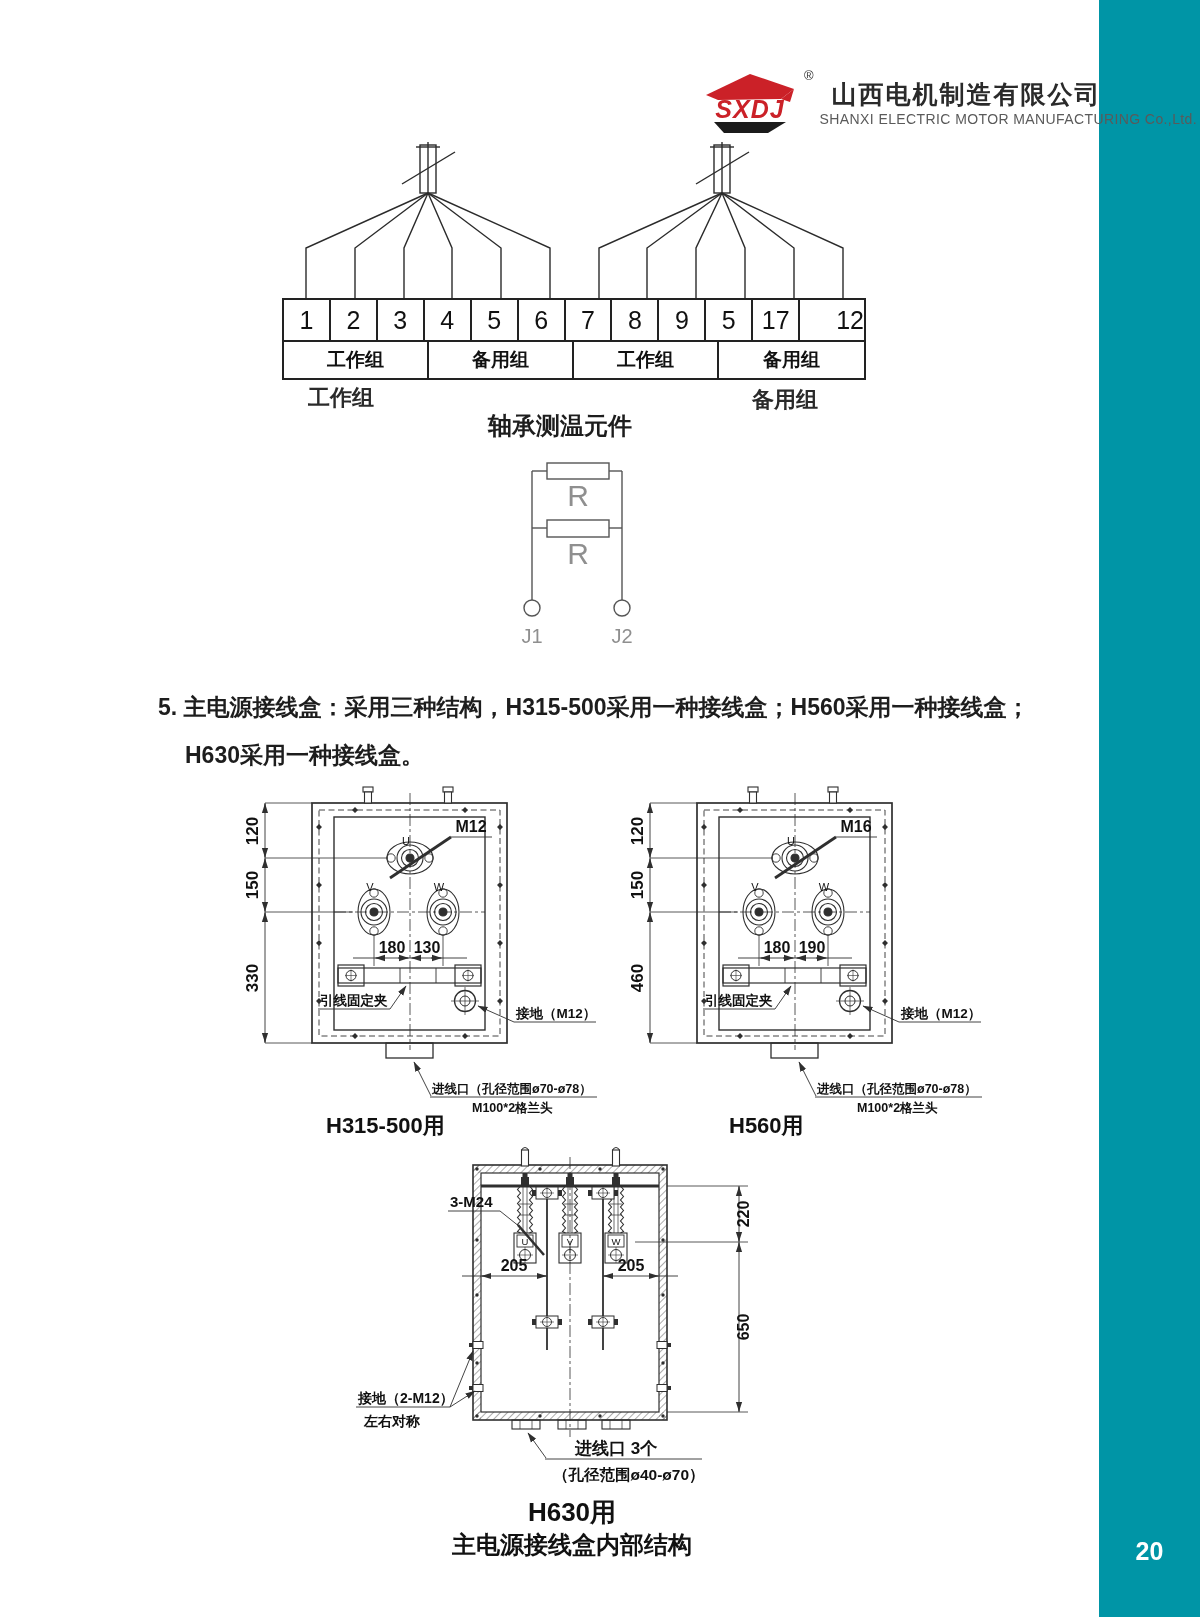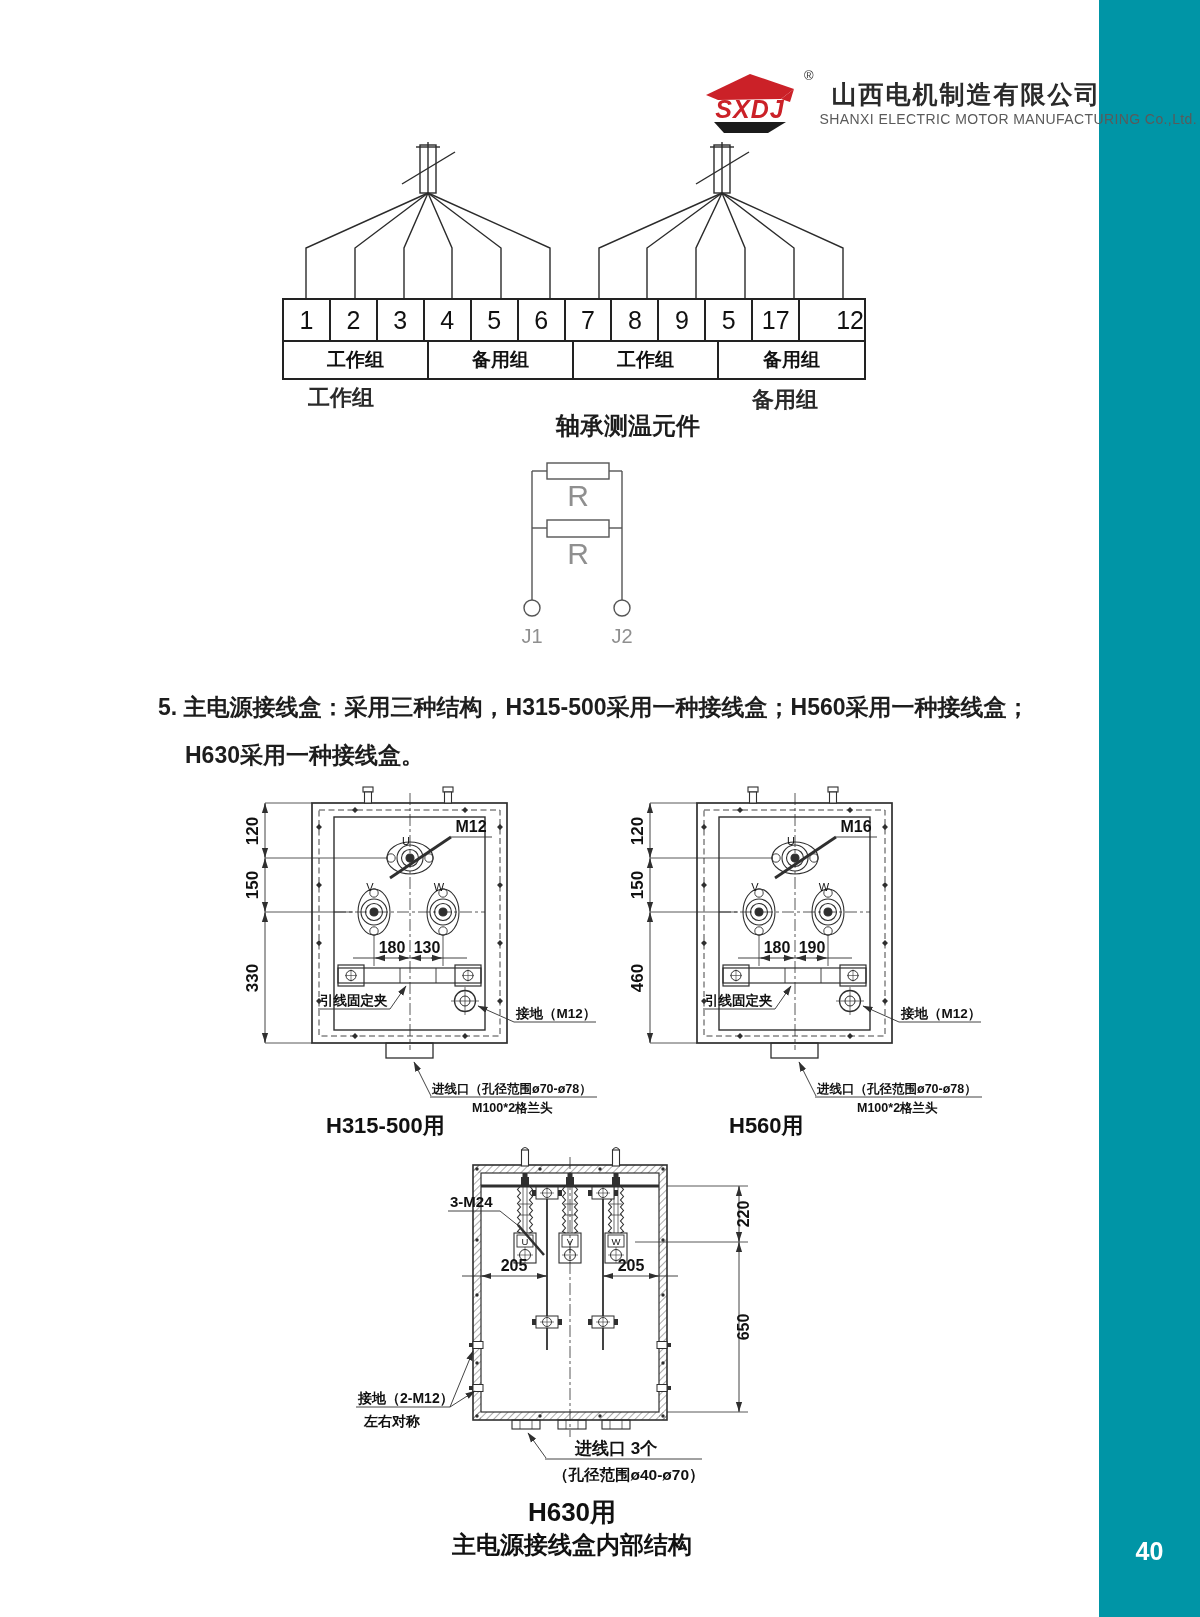--- a/index.html
+++ b/index.html
@@ -21,32 +21,32 @@
   .tblock{left:282px;top:298px;width:584px;}
   .trow1{display:grid;grid-template-columns:repeat(12,1fr);border:2px solid #222;border-bottom:none;height:40px;}
   .trow1 .cell{border-right:2px solid #222;display:flex;align-items:center;justify-content:center;
                font-size:25px;color:#111;}
   .trow1 .cell:last-child{border-right:none;padding-left:36px;}
   .trow2{display:grid;grid-template-columns:repeat(4,1fr);border:2px solid #222;height:36px;}
   .trow2 .gcell{border-right:2px solid #222;display:flex;align-items:center;justify-content:center;
                font-size:19px;font-weight:700;color:#111;}
   .trow2 .gcell:last-child{border-right:none;}
   .side-label{font-size:22px;color:#2a2a2a;font-weight:600;}
-  .fig-caption{font-size:24px;color:#1d1d1d;font-weight:600;text-align:right;}
+  .fig-caption{font-size:24px;color:#1d1d1d;font-weight:600;text-align:center;}
   
   .para{font-size:23px;color:#1d1d1d;font-weight:600;white-space:nowrap;}
   svg text{font-family:"Liberation Sans",sans-serif;}
 </style>
 </head>
 <body>
 
 <div class="page">
 
   <div class="abs teal-bar"></div>
-  <div class="abs page-num">40</div>
+  <div class="abs page-num">20</div>
 
   <div class="abs logo">
     <svg class="logo-mark" viewBox="0 0 104 66">
       <polygon points="8,27 52,6 96,21 83,31 20,32" style="fill:var(--logo_red,#cb2128)"></polygon>
       <polygon points="96,21 92,34 83,31" style="fill:var(--logo_red,#cb2128)"></polygon>
       <text x="52" y="50" text-anchor="middle" font-size="25" font-weight="bold" font-style="italic" style="fill:var(--logo_red,#cb2128)" letter-spacing="1">SXDJ</text>
       <polygon points="16,54 88,54 70,65 26,65" fill="#1b1b1b"></polygon>
     </svg>
     <span class="logo-reg">®</span>
     <div class="logo-text">

